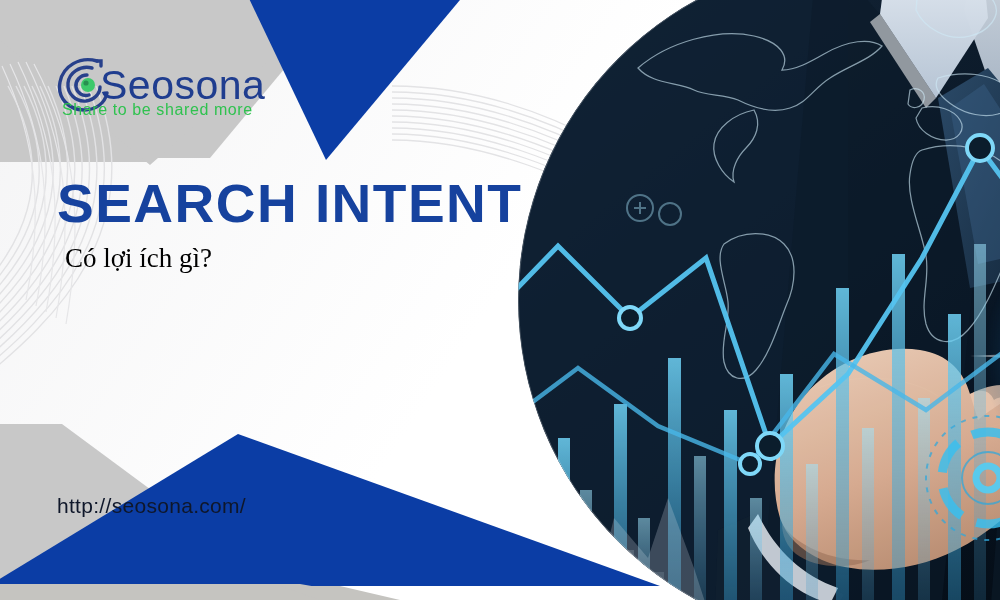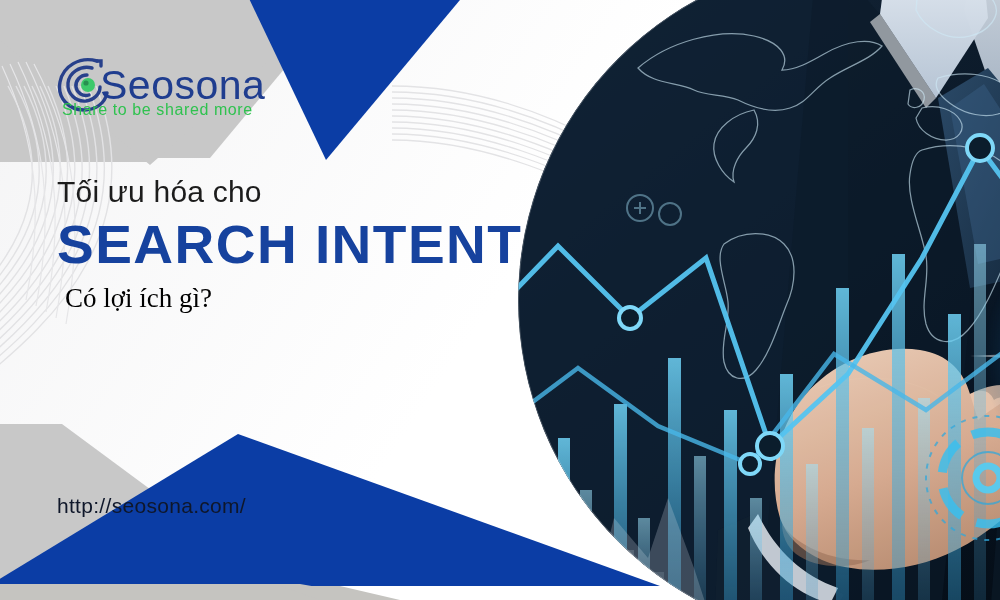--- a/index.html
+++ b/index.html
@@ -349,20 +349,19 @@
       <circle cx="32" cy="33" r="7" fill="#3ec96b"></circle>
       <circle cx="30" cy="31" r="2.6" fill="#16603a" opacity="0.55"></circle>
 
       <text x="44" y="47" font-family="&quot;Liberation Sans&quot;, sans-serif" font-size="41" fill="#1f3d8f" letter-spacing="0.5">Seosona</text>
 
       <text x="6" y="63" font-family="&quot;Liberation Sans&quot;, sans-serif" font-size="16" fill="#2fc24f" letter-spacing="0.6">Share to be shared more</text>
     </svg>
   </div>
 
   <div id="copy">
-    <p id="kicker">Tối ưu hóa cho</p>
     <p id="headline">SEARCH INTENT</p>
     <p id="subline">Có lợi ích gì?</p>
   </div>
 
   <div id="url">http://seosona.com/</div>
 
 </div>
 
 </body></html>

